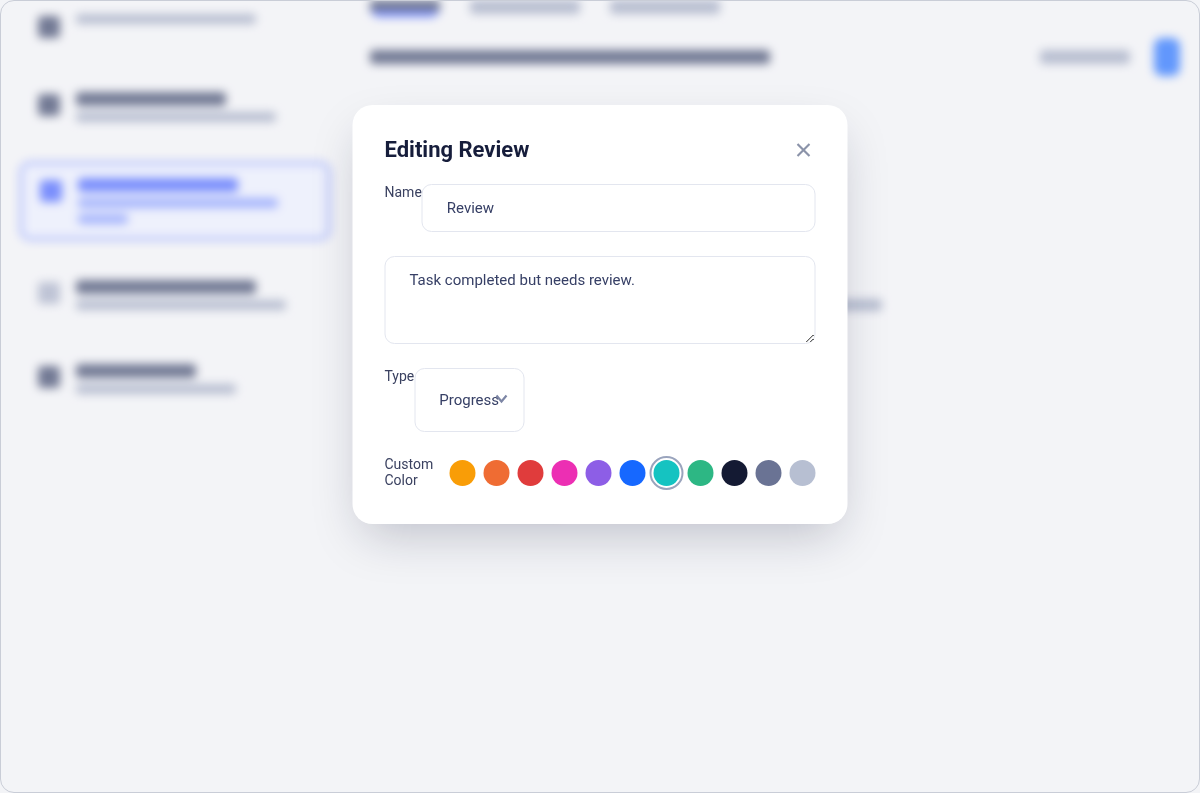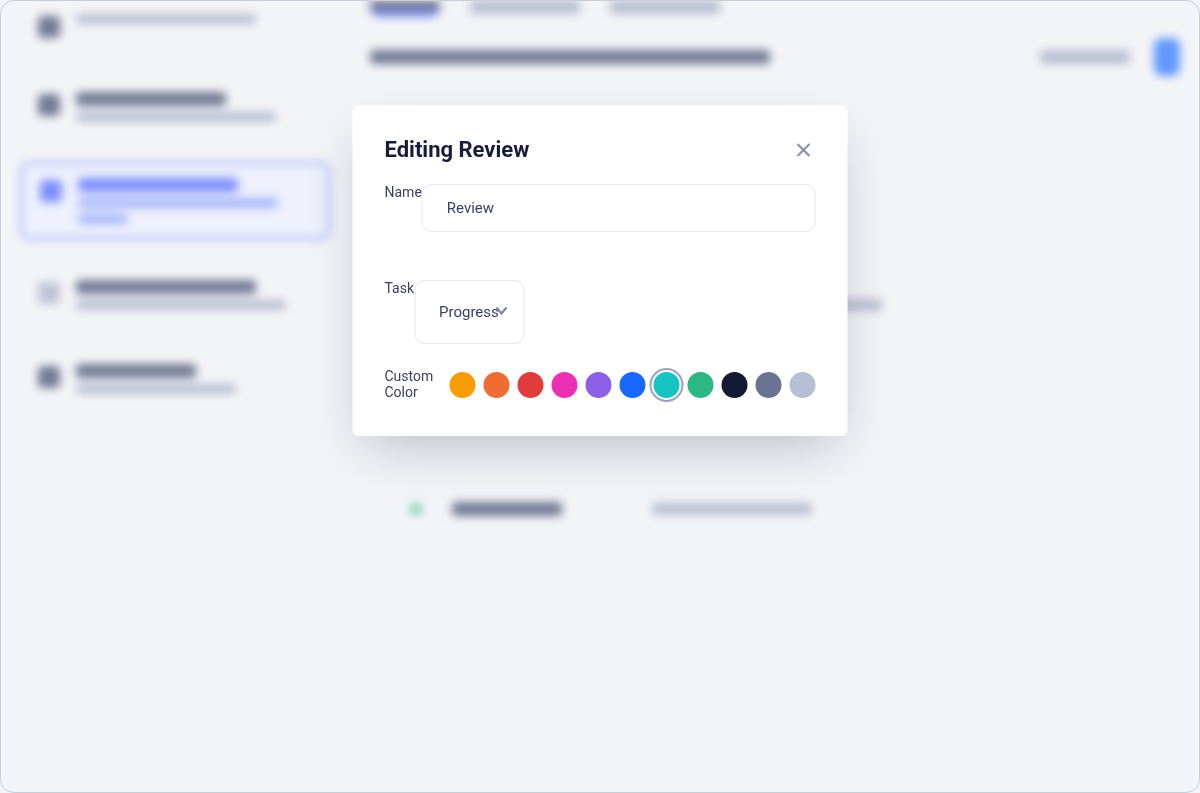--- a/index.html
+++ b/index.html
@@ -119,21 +119,21 @@
   }
 
   
   .modal {
     position: absolute;
     left: 50%;
     top: 105px;
     transform: translateX(-50%);
     width: 495px;
     background: #fff;
-    border-radius: 6px;
+    border-radius: 20px;
     box-shadow: 0 20px 50px -12px rgba(18, 24, 56, 0.25);
     padding: 32px 32px 26px 32px;
     display: flex;
     flex-direction: column;
   }
   .modal-head {
     display: flex;
     justify-content: space-between;
     align-items: center;
     margin-bottom: 22px;
@@ -319,24 +319,25 @@
       </svg>
     </button>
   </div>
 
   <div class="field">
     <div class="label">Name</div>
     <input class="text-input" type="text" value="Review" style="">
   </div>
 
   <div class="field">
+    <textarea class="textarea" style="">Task completed but needs review.</textarea>
   </div>
 
   <div class="field">
-    <div class="label">Task</div>
+    <div class="label">Type</div>
     <div class="select-wrap">
       <select class="select">
         <option>Progress</option>
       </select>
       <span class="chev">
         <svg viewBox="0 0 14 14">
             <polyline points="2,4 7,10 12,4"></polyline>
           </svg>
       </span>
     </div>

